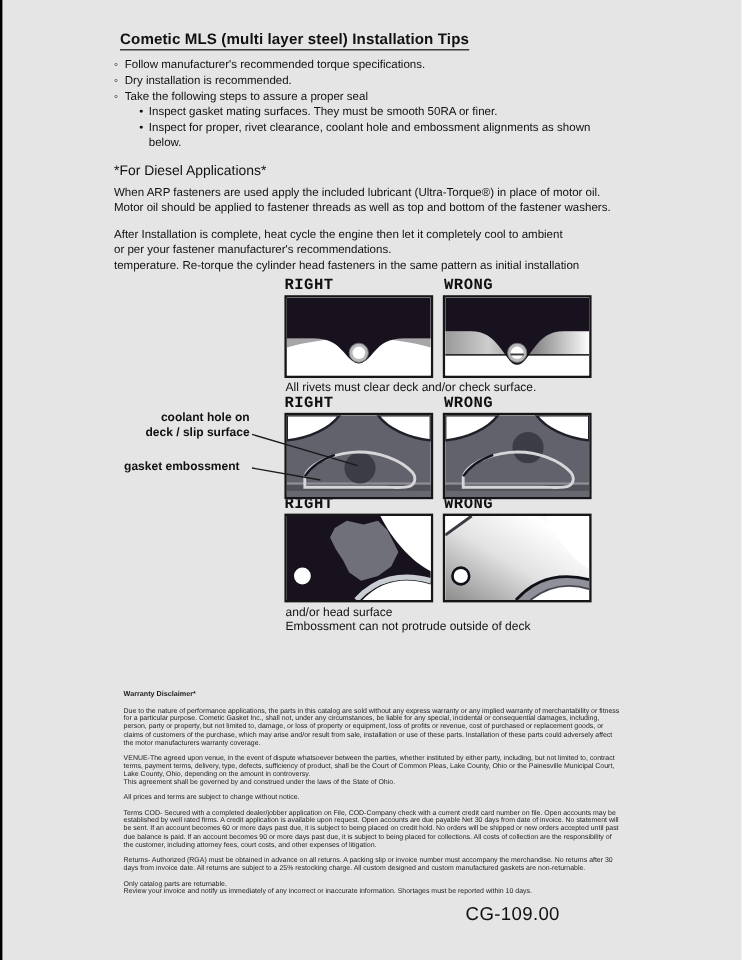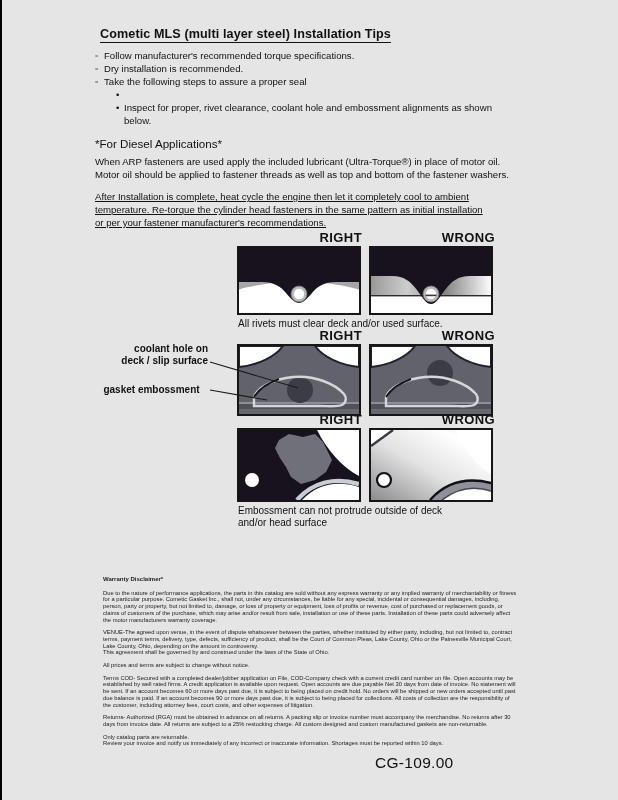--- a/index.html
+++ b/index.html
@@ -11,46 +11,46 @@
   .sec-top{position:absolute;top:24px;left:95px;width:424px;}
   .title{display:inline-block;margin-left:5px;font-size:12.6px;font-weight:bold;
          border-bottom:1.6px solid #111;padding-bottom:1px;letter-spacing:.1px;}
   .bullets{margin-top:6px;font-size:9.6px;line-height:13px;}
   .b-row{display:flex;}
   .b-row .mk{width:9px;flex:none;}
   .b-row.sub{margin-left:21px;}
   .b-row.sub .mk{width:8px;}
   .h2{font-size:11.6px;font-weight:normal;margin-top:10px;}
   .para{font-size:9.6px;line-height:13px;margin-top:5px;}
-  .para.sp{margin-top:9px;text-decoration:underline;}
+  .para.sp{margin-top:9px;}
 
   
   .sec-diag{position:absolute;top:230px;left:95px;width:430px;}
   .drow{margin-left:142px;width:258px;}
   .pair-h{display:flex;gap:8px;font-size:13px;font-weight:bold;line-height:15px;letter-spacing:.4px;}
-  .pair-h span{width:125px;text-align:right;}
+  .pair-h span{width:125px;text-align:left;font-family:Liberation Mono, monospace;}
   .pair-b{display:flex;gap:8px;margin-top:1px;}
   .dbox{width:120px;border:2.5px solid #161616;background:#fff;}
   .dbox svg{display:block;}
   .cap{font-size:10px;line-height:12px;margin-top:3px;margin-left:1px;}
   .row2wrap{position:relative;margin-top:-2px;}
   .row3{margin-top:-4px;}
   .lbl{position:absolute;font-size:10px;line-height:12px;text-align:right;width:113px;left:0;font-weight:bold;}
   .lbl-coolant{top:15px;}
   .lbl-emb{top:56px;text-align:center;}
   .leads{position:absolute;left:0;top:0;pointer-events:none;}
 
   
   .sec-warr{position:absolute;top:576px;left:103px;width:414px;
             font-size:5.8px;line-height:6.7px;color:#1c1c1c;}
   .w-h{font-weight:bold;font-size:6px;margin-bottom:7px;}
   .w-p{margin-bottom:6px;}
   .w-p div{margin:0;}
 
-  .page-code{position:absolute;top:754px;left:375px;font-size:15.5px;letter-spacing:.3px;color:#111;}
+  .page-code{position:absolute;top:754px;left:388px;font-size:15.5px;letter-spacing:.3px;color:#111;}
 </style>
 </head>
 <body>
 
 <div class="page">
   <div class="edge"></div>
 
   <div class="sec-top">
     <div class="title">Cometic MLS (multi layer steel) Installation Tips</div>
 
@@ -62,38 +62,39 @@
       <div class="b-row">
         <span class="mk">◦</span>
         <span>Dry installation is recommended.</span>
       </div>
       <div class="b-row">
         <span class="mk">◦</span>
         <span>Take the following steps to assure a proper seal</span>
       </div>
       <div class="b-row sub">
         <span class="mk">•</span>
+        <span>Inspect gasket mating surfaces.  They must be smooth 50RA or finer.</span>
       </div>
       <div class="b-row sub">
         <span class="mk">•</span>
         <span>Inspect for proper, rivet clearance, coolant hole and embossment alignments as shown below.</span>
       </div>
     </div>
 
     <div class="h2">*For Diesel Applications*</div>
 
     <div class="para">
       <div>When ARP fasteners are used apply the included lubricant (Ultra-Torque®) in place of motor oil.</div>
       <div>Motor oil should be applied to fastener threads as well as top and bottom of the fastener washers.</div>
     </div>
 
     <div class="para sp">
       <div>After Installation is complete, heat cycle the engine then let it completely cool to ambient</div>
+      <div>or per your fastener manufacturer's recommendations.</div>
       <div>temperature. Re-torque the cylinder head fasteners in the same pattern as initial installation</div>
-      <div>or per your fastener manufacturer's recommendations.</div>
     </div>
 
   </div>
 
   <div class="sec-diag">
 
     <div class="drow">
       <div class="pair-h">
         <span>RIGHT</span>
         <span>WRONG</span>
@@ -122,21 +123,21 @@
             <rect width="120" height="65" fill="#ffffff"></rect>
             <rect x="0" y="28" width="120" height="20" fill="url(#g1w)"></rect>
             <rect x="0" y="47" width="120" height="1.4" fill="#2b2b2b"></rect>
             <path d="M0,0 H120 V28 H99 C87,28 81,33 74,42 C68,50 65,56 60,56 C55,56 52,50 46,42 C39,33 33,28 21,28 H0 Z" fill="#18121e"></path>
             <circle cx="60" cy="46" r="8" fill="#b9b9b9" stroke="#707070" stroke-width="0.8"></circle>
             <circle cx="60" cy="46" r="5.2" fill="#ffffff"></circle>
             <rect x="54.5" y="46.6" width="11" height="1.6" fill="#3a3a3a"></rect>
           </svg>
         </div>
       </div>
-      <div class="cap">All rivets must clear deck and/or used surface.</div>
+      <div class="cap">All rivets must clear deck and/or check surface.</div>
     </div>
 
     <div class="row2wrap">
       <div class="lbl lbl-coolant">
         <div>coolant hole on</div>
         <div>deck / slip surface</div>
       </div>
       <div class="lbl lbl-emb">gasket embossment</div>
       <svg class="leads" width="430" height="115">
         <line x1="115" y1="34" x2="203" y2="60" stroke="#1a1a1a" stroke-width="1.1"></line>
@@ -207,22 +208,22 @@
             <path d="M0,16 L22,0 H84 C93,20 107,37 120,44 L120,53 C96,47 76,51 59,70 L0,70 Z" fill="url(#g3w)"></path>
             <path d="M0,16 L22,0" stroke="#3a3a42" stroke-width="2.4" fill="none"></path>
             <path d="M59,70 C76,51 96,47 120,53 L120,61 C101,55 85,59 71,70 Z" fill="#90909a"></path>
             <path d="M59,70 C76,51 96,47 120,53" fill="none" stroke="#101018" stroke-width="2.4"></path>
             <path d="M71,70 C85,59 101,55 120,61" fill="none" stroke="#46464e" stroke-width="1.6"></path>
             <circle cx="13" cy="50" r="7" fill="#ffffff" stroke="#101018" stroke-width="2.2"></circle>
           </svg>
         </div>
       </div>
       <div class="cap">
+        <div>and/or head surface</div>
         <div>Embossment can not protrude outside of deck</div>
-        <div>and/or head surface</div>
       </div>
     </div>
   </div>
 
   <div class="sec-warr">
     <div class="w-h">Warranty Disclaimer*</div>
     <div class="w-p">Due to the nature of performance applications, the parts in this catalog are sold without any express warranty or any implied warranty of merchantability or fitness for a particular purpose. Cometic Gasket Inc., shall not, under any circumstances, be liable for any special, incidental or consequential damages, including, person, party or property, but not limited to, damage, or loss of property or equipment, loss of profits or revenue, cost of purchased or replacement goods, or claims of customers of the purchase, which may arise and/or result from sale, installation or use of these parts. Installation of these parts could adversely affect the motor manufacturers warranty coverage.</div>
     <div class="w-p">
       <div>VENUE-The agreed upon venue, in the event of dispute whatsoever between the parties, whether instituted by either party, including, but not limited to, contract terms, payment terms, delivery, type, defects, sufficiency of product, shall be the Court of Common Pleas, Lake County, Ohio or the Painesville Municipal Court, Lake County, Ohio, depending on the amount in controversy.</div>
       <div>This agreement shall be governed by and construed under the laws of the State of Ohio.</div>

